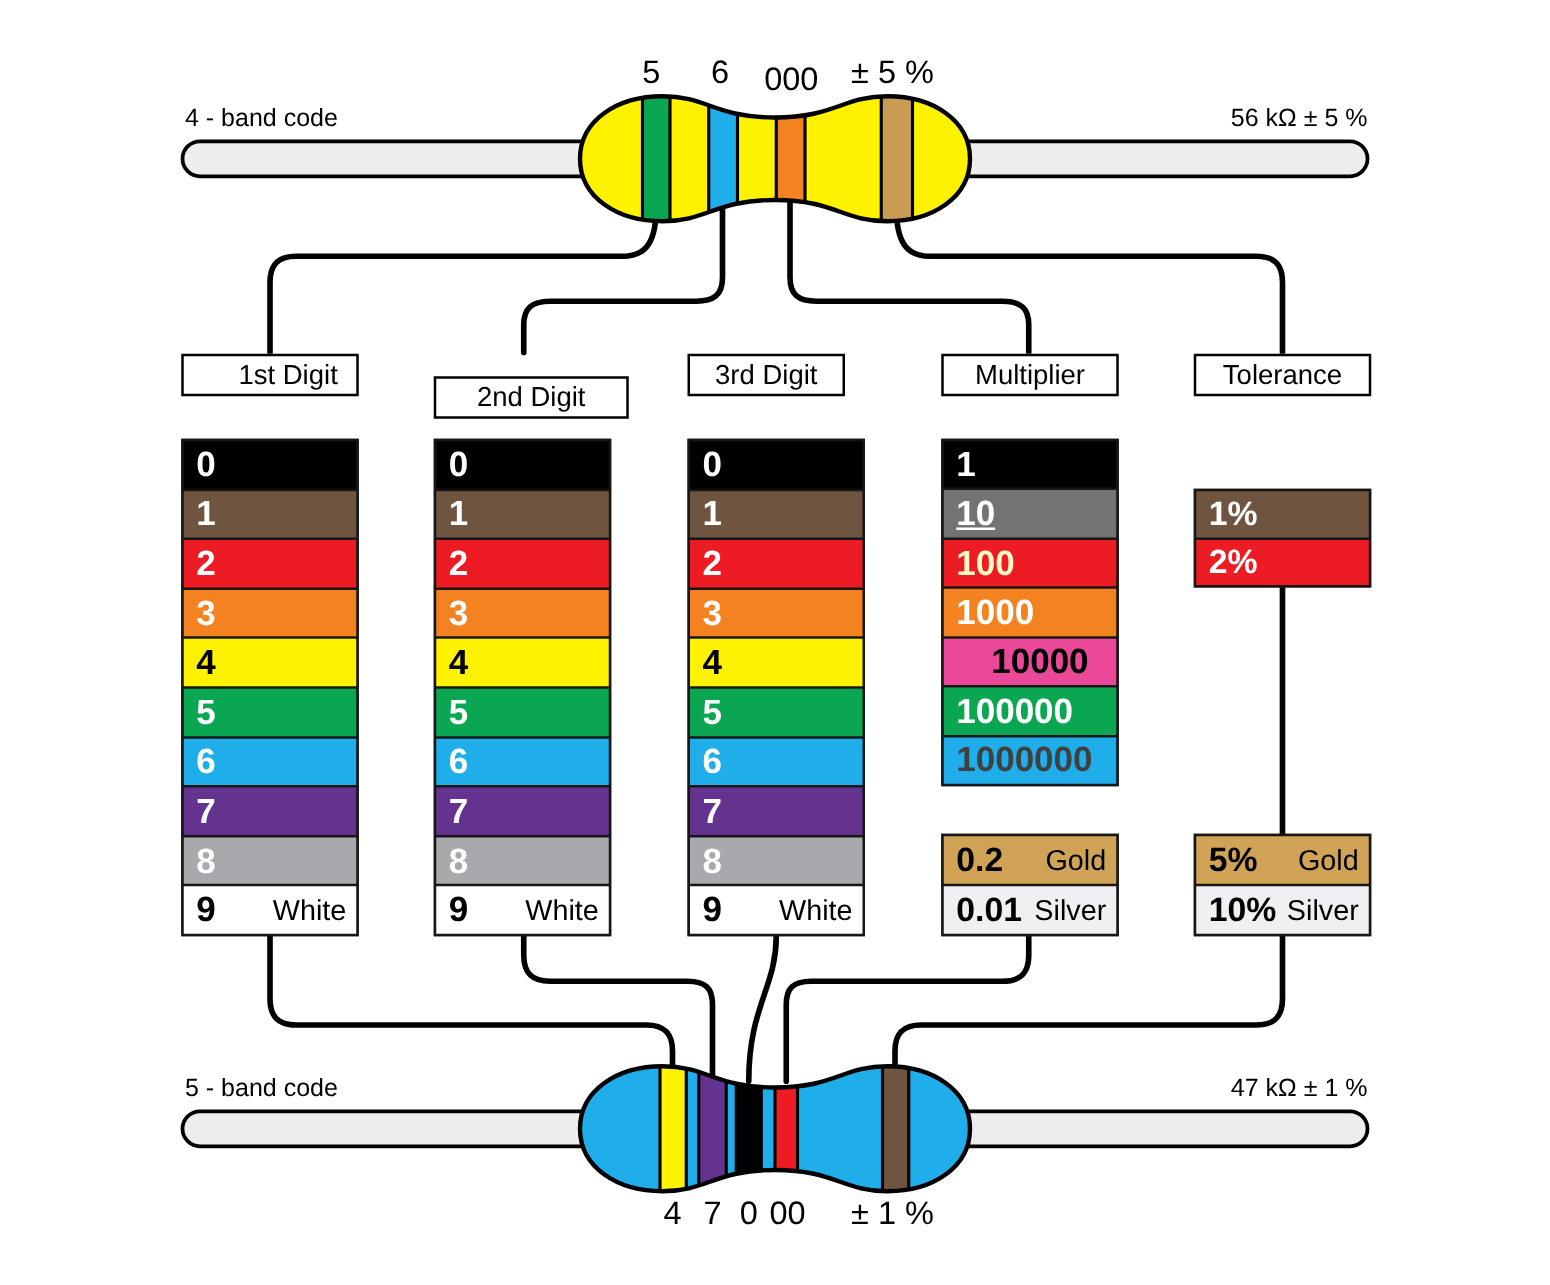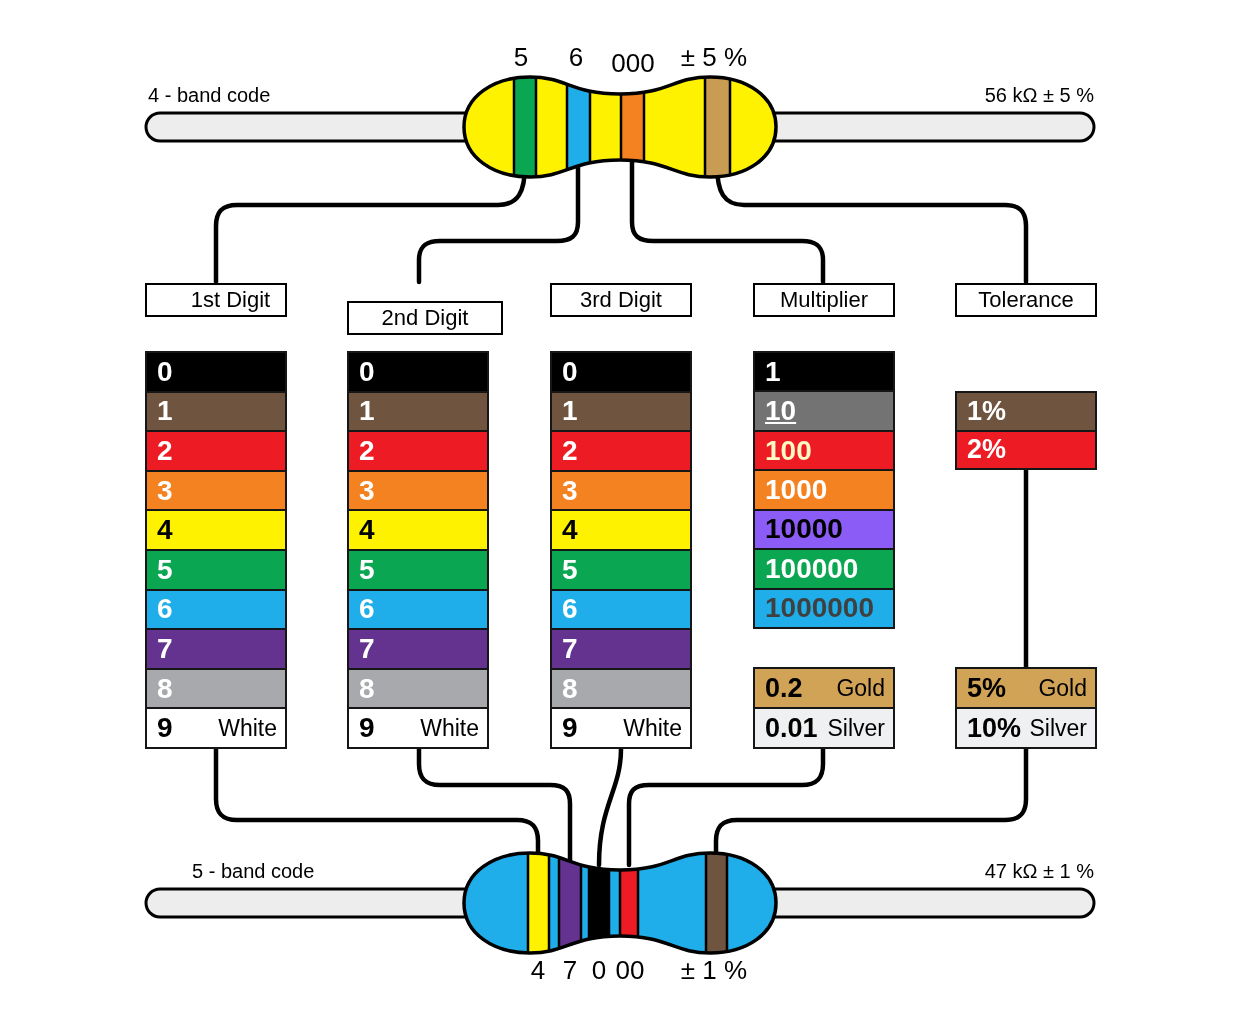--- a/index.html
+++ b/index.html
@@ -91,21 +91,21 @@
 
   <div class="lbl side-label" style="left:148px;top:84px;">4 - band code</div>
   <div class="lbl side-label" style="right:146px;top:84px;text-align:right;">56 kΩ ± 5 %</div>
 
   <div class="hbox" style="left:145px;top:283px;width:142px;padding-left:29px;">
       <span>1st Digit</span>
     </div>
   <div class="hbox" style="left:347px;top:301px;width:156px;">
       <span>2nd Digit</span>
     </div>
-  <div class="hbox" style="left:550px;top:283px;width:142px;">
+  <div class="hbox" style="left:550px;top:283px;width:126px;">
       <span>3rd Digit</span>
     </div>
   <div class="hbox" style="left:753px;top:283px;width:142px;">
       <span>Multiplier</span>
     </div>
   <div class="hbox" style="left:955px;top:283px;width:142px;">
       <span>Tolerance</span>
     </div>
 
   <div class="col" style="left:145px;top:351px;height:398px;">
@@ -276,21 +276,21 @@
       </div>
 
       <div class="crow" style="background-color: rgb(237, 28, 36); color: #fef9c3; align-items: center;">
         <span class="d">100</span>
       </div>
 
       <div class="crow" style="background-color: rgb(245, 130, 32); color: rgb(255, 255, 255);">
         <span class="d">1000</span>
       </div>
 
-      <div class="crow" style="background-color: #8b5cf6; color: rgb(0, 0, 0);">
+      <div class="crow" style="background-color: #ec4899; color: rgb(0, 0, 0); padding-left: 28px;">
         <span class="d">10000</span>
       </div>
 
       <div class="crow" style="background-color: rgb(10, 166, 81); color: rgb(255, 255, 255);">
         <span class="d">100000</span>
       </div>
 
       <div class="crow" style="background-color: rgb(31, 174, 233); color: #404040;">
         <span class="d">1000000</span>
       </div>
@@ -320,21 +320,21 @@
     <div class="prow" style="background-color: rgb(208, 163, 86); color: rgb(0, 0, 0);">
       <span class="pval">5%</span>
       <span class="pname">Gold</span>
     </div>
     <div class="prow" style="background-color: rgb(239, 240, 241); color: rgb(0, 0, 0);">
       <span class="pval">10%</span>
       <span class="pname">Silver</span>
     </div>
   </div>
 
-  <div class="lbl side-label" style="left:148px;top:860px;margin-left:44px;">5 - band code</div>
+  <div class="lbl side-label" style="left:148px;top:860px;">5 - band code</div>
   <div class="lbl side-label" style="right:146px;top:860px;text-align:right;">47 kΩ ± 1 %</div>
 
   <div class="lbl band-note" style="left:538px;top:955px;">4</div>
   <div class="lbl band-note" style="left:570px;top:955px;">7</div>
   <div class="lbl band-note" style="left:599px;top:955px;">0</div>
   <div class="lbl band-note" style="left:630px;top:955px;">00</div>
   <div class="lbl band-note" style="left:714px;top:955px;">± 1 %</div>
 
 </div>
 

